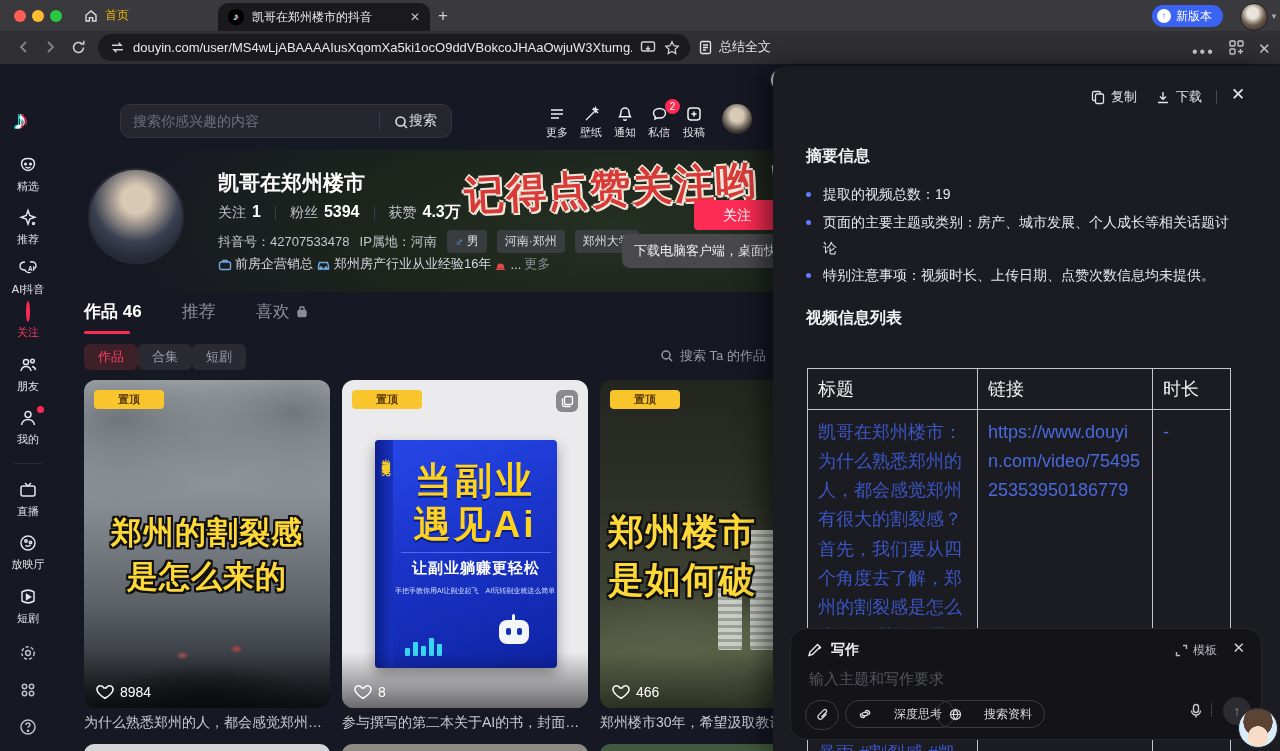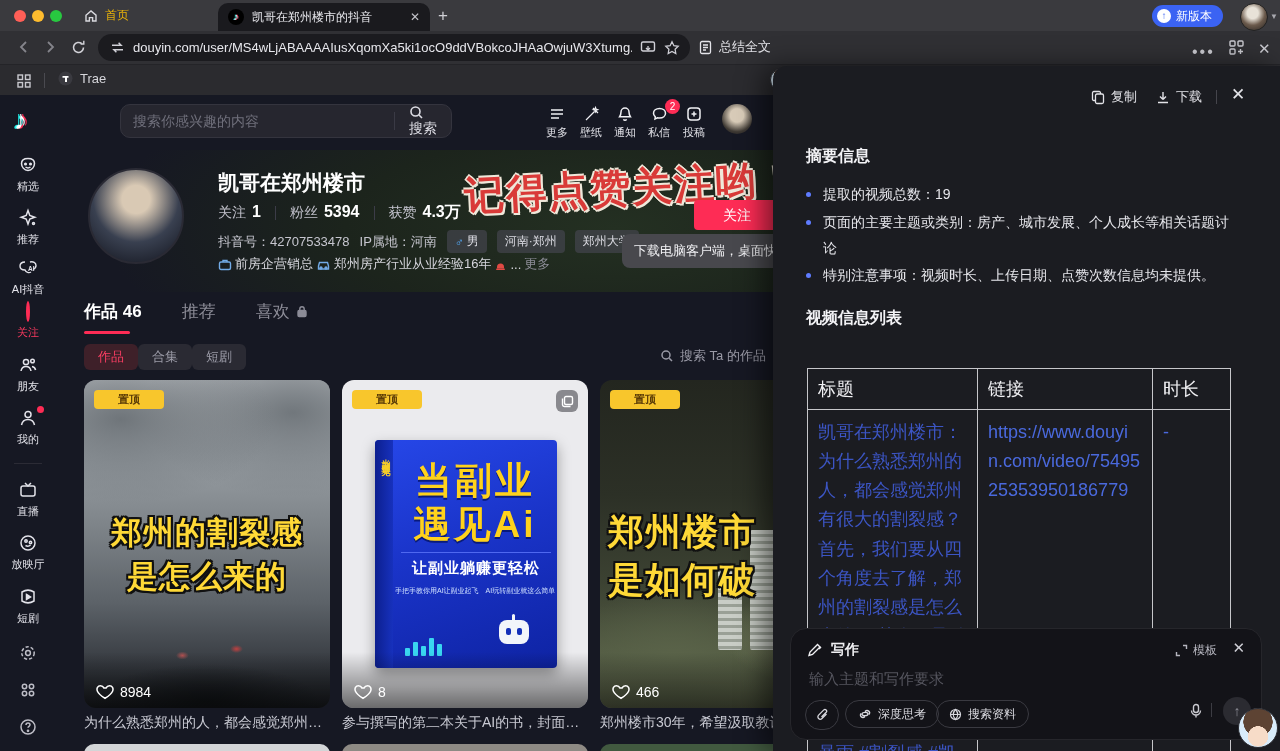--- a/index.html
+++ b/index.html
@@ -54,21 +54,21 @@
            background:radial-gradient(circle at 50% 40%,#cdbfae 30%,#4c4138 70%,#1c1a18 100%);}
   .reddot{position:absolute;width:7px;height:7px;border-radius:50%;background:#fe2c55;}
   .nav-div{left:14px;width:28px;height:1px;background:#2b2b35;}
 
   .searchbox{left:120px;top:9px;width:332px;height:34px;background:#26262f;border:1px solid #34343e;
              border-radius:10px;display:flex;align-items:center;box-sizing:border-box;}
   .searchbox input{flex:1;background:transparent;border:0;outline:none;color:#e8e8ec;font-size:14px;
              padding:0 12px;font-family:inherit;}
   .searchbox input::placeholder{color:#6f6f7b;}
   .s-div{width:1px;height:18px;background:#3a3a45;}
-  .s-btn{display:flex;align-items:flex-start;gap:0;color:#dddde4;font-size:14px;padding:0 14px;flex-direction:column;}
+  .s-btn{display:flex;align-items:flex-end;gap:0;color:#dddde4;font-size:14px;padding:0 14px;}
 
   .hicon{width:34px;text-align:center;color:#f0f0f4;}
   .hicon svg{margin:0 auto;}
   .hicon .lbl{font-size:11px;color:#e2e2e8;display:block;margin-top:3px;}
   .badge{position:absolute;min-width:15px;height:15px;border-radius:8px;background:#fe2c55;color:#fff;
          font-size:10px;line-height:15px;text-align:center;padding:0 3px;box-sizing:border-box;}
   .hava{left:722px;top:9px;width:30px;height:30px;border-radius:50%;
         background:radial-gradient(circle at 50% 38%,#d8cbb8 28%,#3f3a34 68%,#15141a 100%);}
 
   .profilebg{left:56px;top:55px;width:717px;height:142px;overflow:hidden;
@@ -167,21 +167,21 @@
   .t-dur{color:#4a69dd;}
 
   .writer{left:17px;top:562px;width:472px;height:112px;background:#131318;border:1px solid #26262b;
           border-radius:16px;box-sizing:border-box;z-index:25;}
   .w-title{left:16px;top:12px;display:flex;align-items:center;gap:8px;font-size:14px;font-weight:bold;color:#f0f0f3;}
   .w-right{right:44px;top:13px;display:flex;align-items:center;gap:5px;color:#b6b6bf;font-size:12px;position:absolute;}
   .w-close{position:absolute;right:16px;top:10px;color:#cfcfd6;font-size:15px;}
   .w-input{left:16px;top:40px;width:430px;background:transparent;border:0;outline:none;color:#f0abfc;
           font-size:15px;font-family:inherit;position:absolute;}
   .w-input::placeholder{color:#55555e;}
-  .w-chip{height:28px;border:1px solid #3a3a41;border-radius:15px;display:flex;align-items:center;gap:6px;
+  .w-chip{height:28px;border:1px solid #3a3a41;border-radius:15px;display:flex;align-items:center;gap:22px;
           color:#d8d8de;font-size:12px;padding:0 12px;box-sizing:border-box;}
   .w-attach{width:32px;height:28px;border:1px solid #3a3a41;border-radius:15px;display:flex;align-items:center;
           justify-content:center;}
   .w-send{width:28px;height:28px;border-radius:50%;background:#2b2b31;color:#8d8d96;font-size:14px;
           text-align:center;line-height:28px;}
   .mascot{width:38px;height:38px;border-radius:50%;z-index:40;overflow:hidden;
           background:radial-gradient(circle at 50% 72%,#f7dcc8 30%,rgba(0,0,0,0) 31%),
                      radial-gradient(circle at 50% 34%,#5d4333 46%,rgba(0,0,0,0) 47%),#d9ecfa;
           border:1px solid #2a2a30;}
 </style>
@@ -274,40 +274,20 @@
       <svg width="17" height="17" viewBox="0 0 17 17" fill="none" stroke="#c9c9cf" stroke-width="1.4">
         <rect x="2" y="2" width="5" height="5" rx="1"></rect>
           <rect x="10" y="2" width="5" height="5" rx="1"></rect>
         <rect x="2" y="10" width="5" height="5" rx="1"></rect>
           <path d="M12.5 10v5M10 12.5h5"></path>
         </svg>
       </span>
     <span class="abs tool-right" style="left:1258px;top:9px;font-size:15px">✕</span>
   </div>
 
-  <div class="abs bookmarks">
-    <span class="abs" style="left:16px;top:8px">
-      <svg width="16" height="16" viewBox="0 0 16 16" fill="none" stroke="#c9c9cf" stroke-width="1.4">
-        <rect x="2" y="2" width="4.5" height="4.5"></rect>
-          <rect x="9.5" y="2" width="4.5" height="4.5"></rect>
-        <rect x="2" y="9.5" width="4.5" height="4.5"></rect>
-          <rect x="9.5" y="9.5" width="4.5" height="4.5"></rect>
-        </svg>
-      </span>
-    <span class="abs bm-sep"></span>
-    <div class="abs bm-item">
-      <span>
-        <svg width="15" height="15" viewBox="0 0 15 15">
-            <circle cx="7.5" cy="7.5" r="7" fill="#3a3a40"></circle>
-        <path d="M4.5 5h6v1.8H9V11H7V6.8H4.5z" fill="#fff"></path>
-          </svg>
-      </span>
-      <span>Trae</span>
-    </div>
-  </div>
 
   <div class="abs page">
 
     <div class="abs sidenav">
       <span class="abs dylogo">♪</span>
 
       <div class="abs nav-item" style="top:60px">
         <span>
           <svg width="20" height="20" viewBox="0 0 20 20" fill="none" stroke="#e3e3ea" stroke-width="1.5">
             <path d="M3.5 8.5c0-3 2.5-5 6.5-5s6.5 2 6.5 5-2.5 7-6.5 7-6.5-4-6.5-7z"></path>

